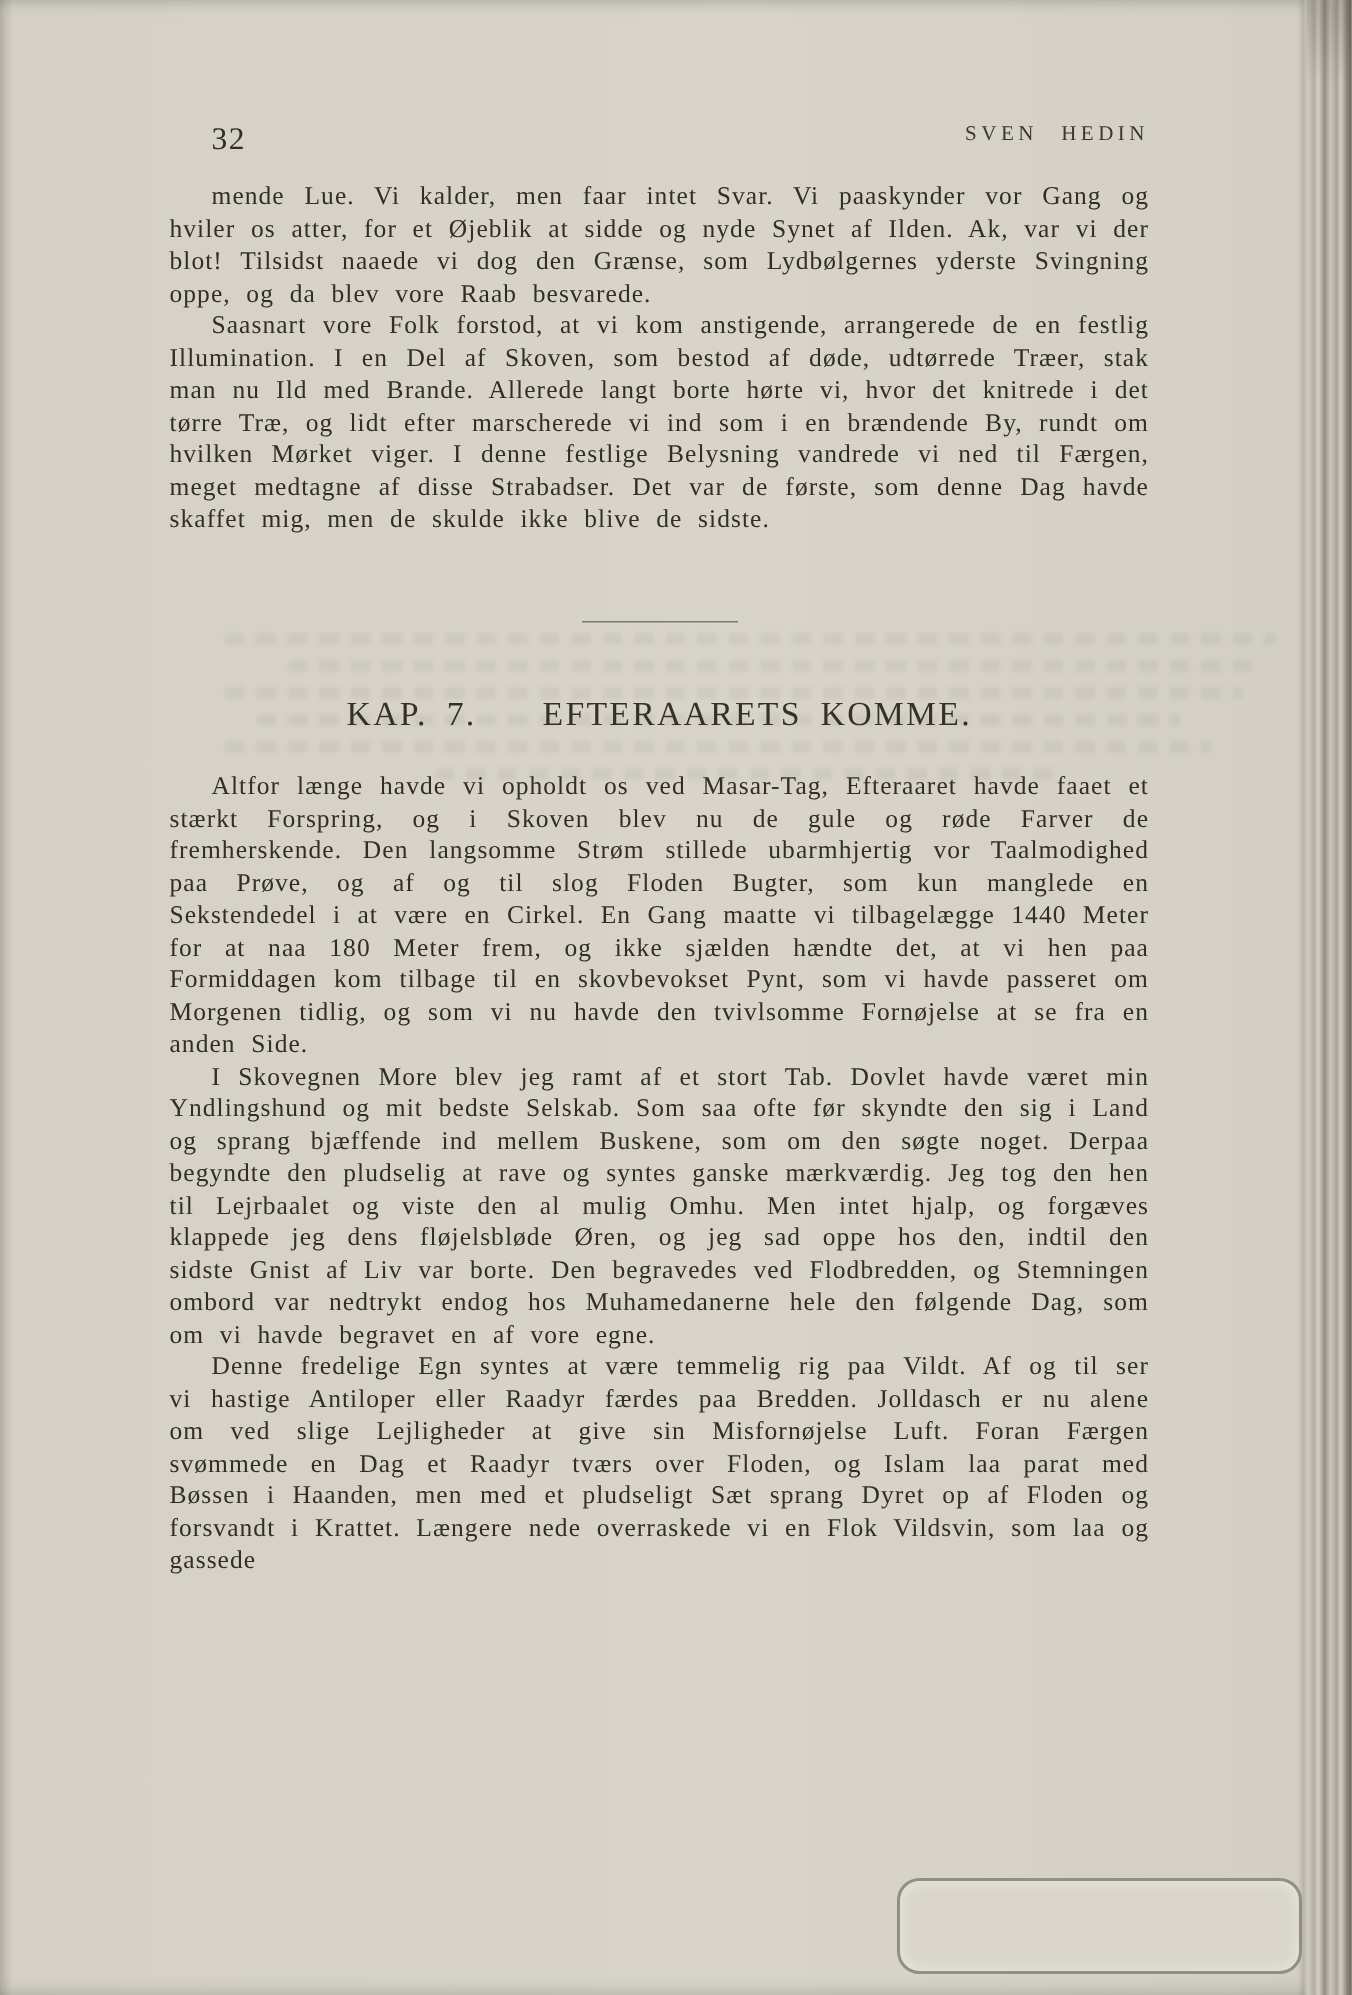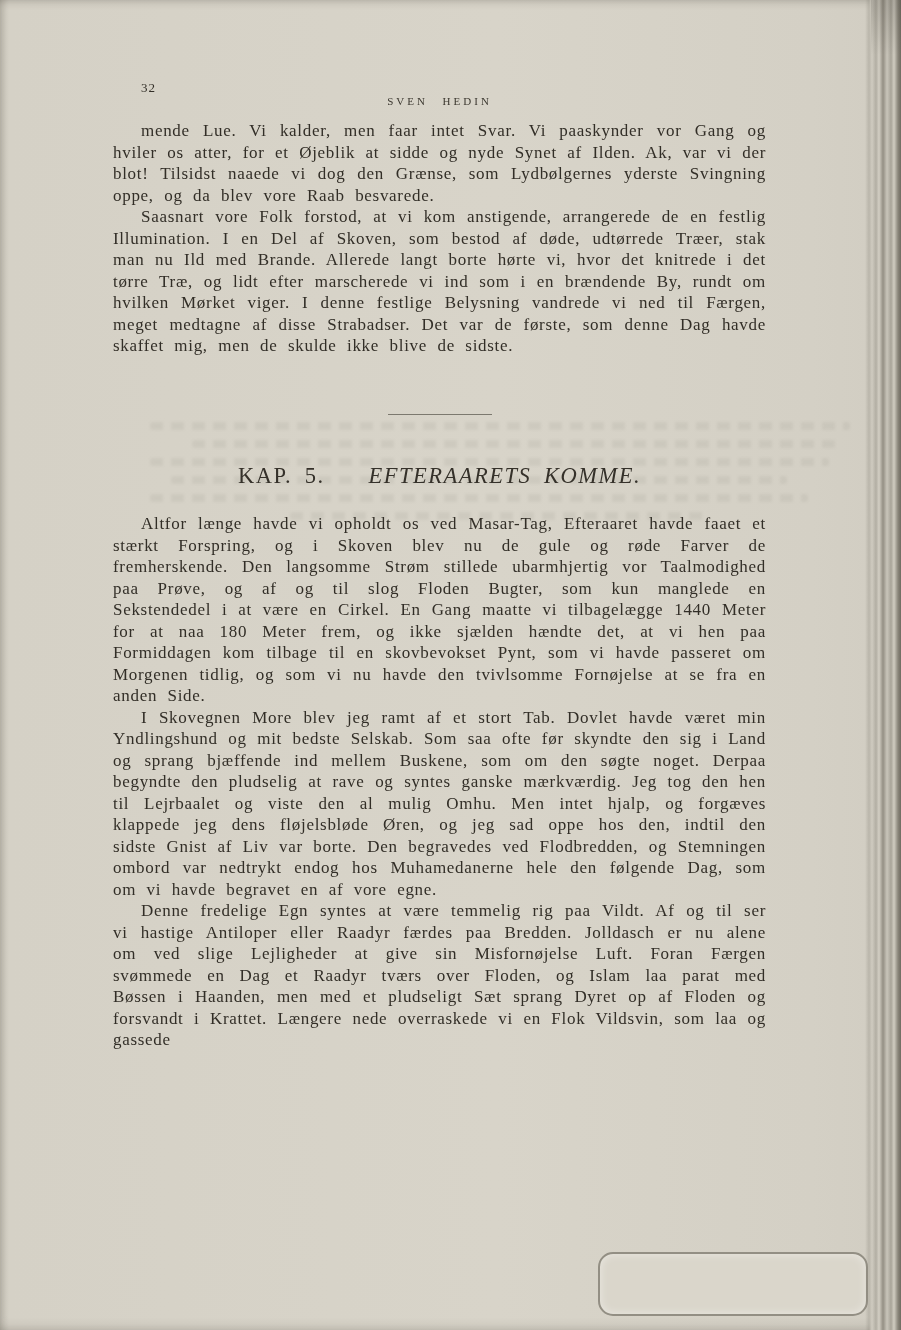--- a/index.html
+++ b/index.html
@@ -28,38 +28,38 @@
       #d0ccc1 29px,
       #8a867b 33px,
       #6f6b61 36px);
   }
   .corner-smudge {
     position: absolute; top: 0; right: 0; width: 30px; height: 55px;
     background: linear-gradient(180deg, rgba(70,66,58,.45), rgba(70,66,58,0));
     opacity: .5;
   }
   .header-row { position: absolute; top: 80px; left: 113px; width: 653px; height: 22px; }
-  .page-number { position: absolute; left: 28px; top: 0; font-size: 13px; letter-spacing: 1px; }
+  .page-number { position: absolute; left: 28px; top: 0; font-size: 21px; letter-spacing: 1px; }
   .running-header {
-    position: absolute; left: 0; right: 0; top: 2px; text-align: center;
-    font-size: 11px; letter-spacing: 3px; word-spacing: 9px; color: #3b372f; margin-top: 13px;
+    position: absolute; left: 0; right: 0; top: 2px; text-align: right;
+    font-size: 14px; letter-spacing: 3px; word-spacing: 9px; color: #3b372f;
   }
   .body-text {
     position: absolute; top: 120px; left: 113px; width: 653px;
     font-size: 17px; line-height: 21.5px; text-align: justify;
     letter-spacing: 0.7px; word-spacing: 5.5px;
   }
   .para { margin: 0; text-indent: 28px; }
   .divider { width: 104px; height: 1px; background: #7c796f; margin: 57px auto 0 auto; }
   .chapter {
     margin: 50px 0 27px 0; text-align: center; font-weight: normal;
     font-size: 22.5px; letter-spacing: 1.5px; color: #35312a;
     text-indent: 0;
   }
-  .chapter .chapter-title { margin-left: 44px; font-style: italic; }
+  .chapter .chapter-title { margin-left: 44px; }
   
   .bleed {
     position: absolute; left: 150px; top: 422px; width: 700px; height: 108px;
     opacity: 0.10; filter: blur(1.4px); pointer-events: none;
   }
   .bleed div {
     height: 8px; margin-bottom: 10px; border-radius: 3px;
     background: repeating-linear-gradient(90deg, #7d7b70 0 13px, transparent 13px 21px);
   }
   .bleed div:nth-child(2) { width: 92%; margin-left: 6%; }
@@ -92,21 +92,21 @@
       <div></div>
       <div></div>
   </div>
 
   <main class="body-text">
     <p class="para">mende Lue.  Vi kalder, men faar intet Svar.  Vi paaskynder vor Gang og hviler os atter, for et Øjeblik at sidde og nyde Synet af Ilden.  Ak, var vi der blot!  Tilsidst naaede vi dog den Grænse, som Lydbølgernes yderste Svingning oppe, og da blev vore Raab besvarede.</p>
     <p class="para">Saasnart vore Folk forstod, at vi kom anstigende, arrangerede de en festlig Illumination.  I en Del af Skoven, som bestod af døde, udtørrede Træer, stak man nu Ild med Brande.  Allerede langt borte hørte vi, hvor det knitrede i det tørre Træ, og lidt efter marscherede vi ind som i en brændende By, rundt om hvilken Mørket viger.  I denne festlige Belysning vandrede vi ned til Færgen, meget medtagne af disse Strabadser.  Det var de første, som denne Dag havde skaffet mig, men de skulde ikke blive de sidste.</p>
 
     <div class="divider"></div>
 
-    <h2 class="chapter"><span>KAP. 5.</span><span class="chapter-title">EFTERAARETS KOMME.</span></h2>
+    <h2 class="chapter"><span>KAP. 7.</span><span class="chapter-title">EFTERAARETS KOMME.</span></h2>
 
     <p class="para">Altfor længe havde vi opholdt os ved Masar-Tag, Efteraaret havde faaet et stærkt Forspring, og i Skoven blev nu de gule og røde Farver de fremherskende.  Den langsomme Strøm stillede ubarmhjertig vor Taalmodighed paa Prøve, og af og til slog Floden Bugter, som kun manglede en Sekstendedel i at være en Cirkel.  En Gang maatte vi tilbagelægge 1440 Meter for at naa 180 Meter frem, og ikke sjælden hændte det, at vi hen paa Formiddagen kom tilbage til en skovbevokset Pynt, som vi havde passeret om Morgenen tidlig, og som vi nu havde den tvivlsomme Fornøjelse at se fra en anden Side.</p>
     <p class="para">I Skovegnen More blev jeg ramt af et stort Tab.  Dovlet havde været min Yndlingshund og mit bedste Selskab.  Som saa ofte før skyndte den sig i Land og sprang bjæffende ind mellem Buskene, som om den søgte noget.  Derpaa begyndte den pludselig at rave og syntes ganske mærkværdig.  Jeg tog den hen til Lejrbaalet og viste den al mulig Omhu.  Men intet hjalp, og forgæves klappede jeg dens fløjelsbløde Øren, og jeg sad oppe hos den, indtil den sidste Gnist af Liv var borte.  Den begravedes ved Flodbredden, og Stemningen ombord var nedtrykt endog hos Muhamedanerne hele den følgende Dag, som om vi havde begravet en af vore egne.</p>
     <p class="para">Denne fredelige Egn syntes at være temmelig rig paa Vildt.  Af og til ser vi hastige Antiloper eller Raadyr færdes paa Bredden.  Jolldasch er nu alene om ved slige Lejligheder at give sin Misfornøjelse Luft.  Foran Færgen svømmede en Dag et Raadyr tværs over Floden, og Islam laa parat med Bøssen i Haanden, men med et pludseligt Sæt sprang Dyret op af Floden og forsvandt i Krattet.  Længere nede overraskede vi en Flok Vildsvin, som laa og gassede</p>
   </main>
 
   <div class="stamp-box"></div>
   <div class="right-edge"></div>
   <div class="corner-smudge"></div>
 

